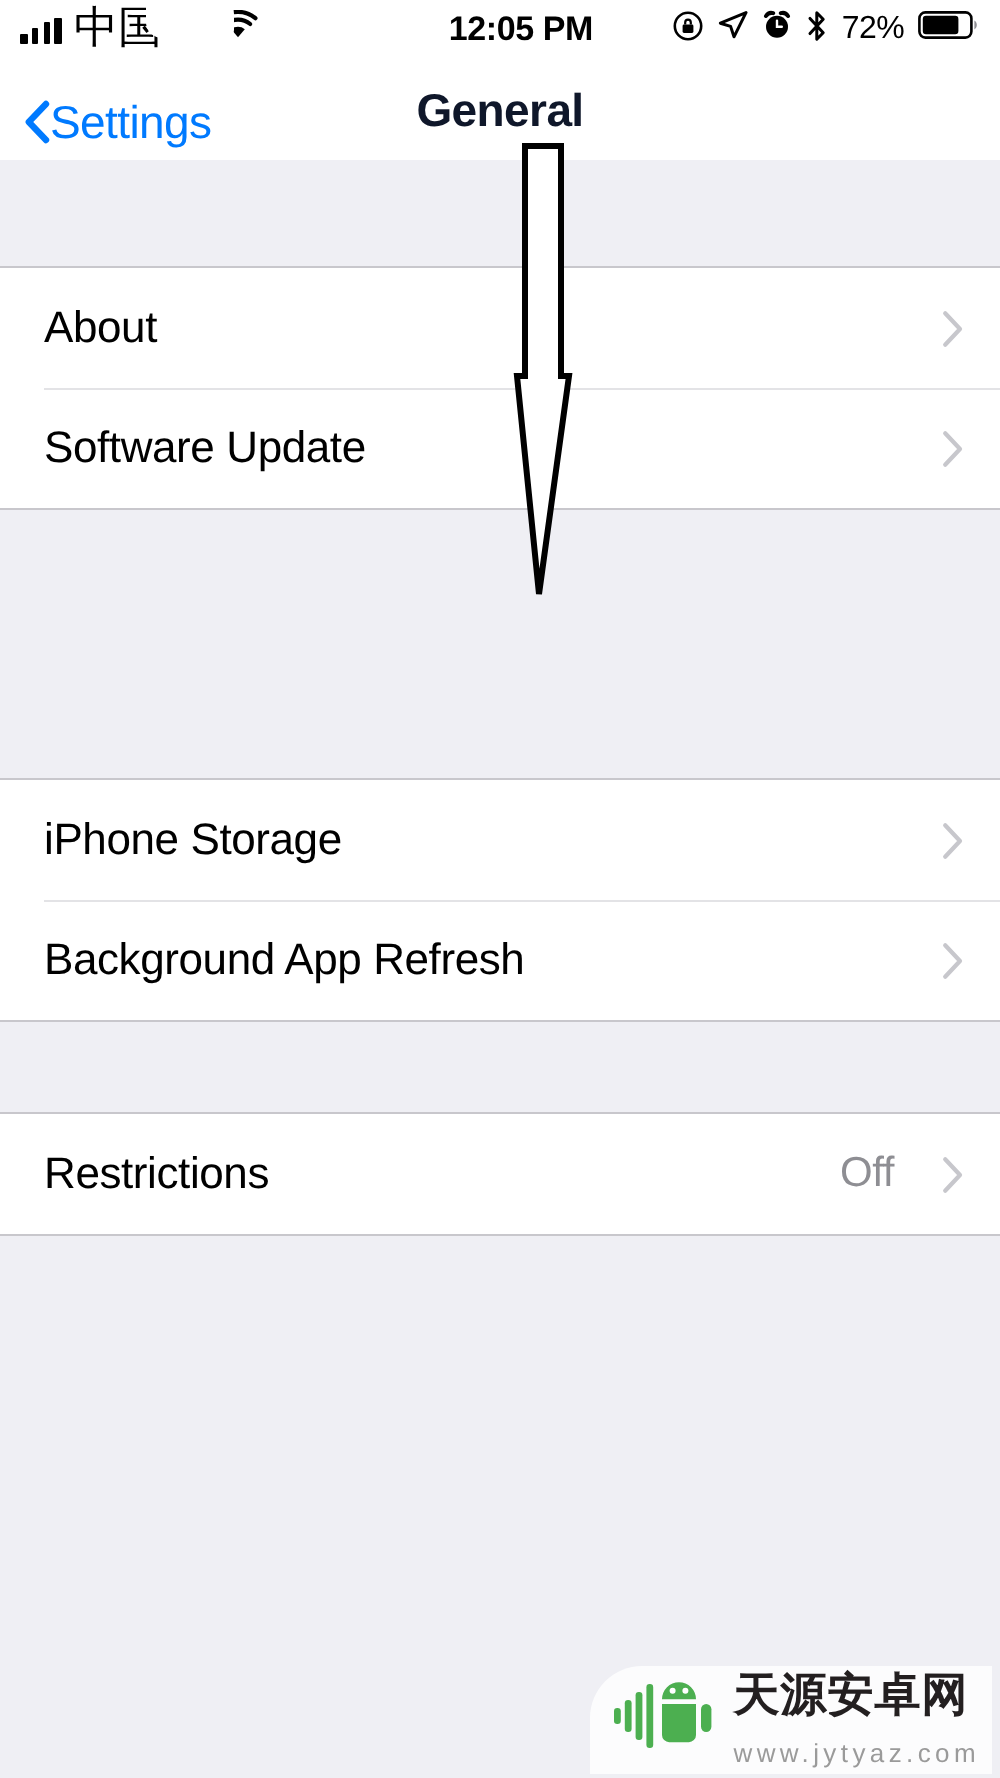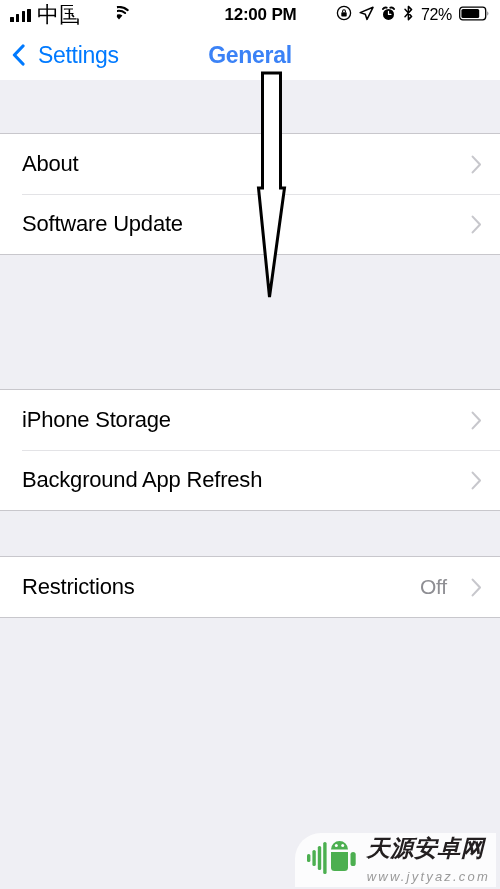--- a/index.html
+++ b/index.html
@@ -110,25 +110,25 @@
     position: absolute;
     top: 30px; left: 0;
     width: 500px;
     height: 50px;
     background: #FFFFFF;
     z-index: 4;
   }
   #back-button {
     position: absolute;
     left: 12px;
-    top: 0;
+    top: 6px;
     height: 50px;
     display: flex;
     align-items: center;
-    gap: 13px;
+    gap: 0;
     cursor: pointer;
   }
   .chev-back {
     width: 13px;
     height: 22px;
     display: block;
   }
   #back-label {
     font-size: 23px;
     color: #007AFF;
@@ -136,21 +136,21 @@
   }
   #nav-title {
     position: absolute;
     left: 0; right: 0;
     top: 0;
     height: 50px;
     line-height: 50px;
     text-align: center;
     font-size: 23px;
     font-weight: bold;
-    color: #3b82f6;
+    color: #0f172a;
     letter-spacing: -0.3px;
   }
 
   
   #list {
     position: absolute;
     top: 80px; left: 0;
     width: 500px;
     bottom: 0;
   }
@@ -218,21 +218,20 @@
     position: absolute;
     right: 4px;
     bottom: 2px;
     z-index: 30;
     display: flex;
     align-items: center;
     gap: 6px;
     background: rgba(255,255,255,0.82);
     border-radius: 26px 0 0 0;
     padding: 4px 6px 4px 12px;
-    font-style: italic;
   }
   .wm-logo { display: block; flex: 0 0 auto; }
   .wm-text { display: flex; flex-direction: column; line-height: 1; }
   .wm-cn {
     font-family: "DejaVu Sans", sans-serif;
     font-size: 23px;
     font-weight: bold;
     color: #231F20;
     letter-spacing: 0.5px;
   }
@@ -262,21 +261,21 @@
       <span class="wifi-icon">
         <svg width="20" height="15" viewBox="0 0 20 15">
           <path d="M10 13.6 L6.6 9.6 a5.3 5.3 0 0 1 6.8 0 Z" fill="#000"></path>
           <path d="M3.9 7.0 a9.6 9.6 0 0 1 12.2 0" fill="none" stroke="#000" stroke-width="2.1" stroke-linecap="round"></path>
           <path d="M1.3 4.1 a13.5 13.5 0 0 1 17.4 0" fill="none" stroke="#000" stroke-width="2.1" stroke-linecap="round"></path>
         </svg>
       </span>
     </div>
 
     <div class="sb-center">
-      <span class="sb-time">12:00 PM</span>
+      <span class="sb-time">12:05 PM</span>
     </div>
 
     <div class="sb-right">
       <span>
         <svg width="16" height="16" viewBox="0 0 16 16">
           <circle cx="8" cy="8" r="6.6" fill="none" stroke="#000" stroke-width="1.3"></circle>
           <rect x="5.3" y="7.3" width="5.4" height="4.2" rx="0.7" fill="#000"></rect>
           <path d="M6.6 7.3 V6.2 a1.4 1.4 0 0 1 2.8 0 V7.3" fill="none" stroke="#000" stroke-width="1.1"></path>
         </svg>
       </span>

